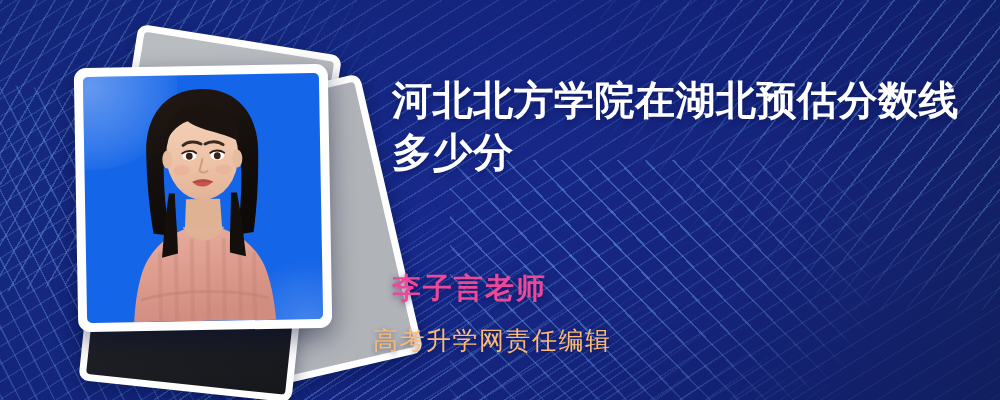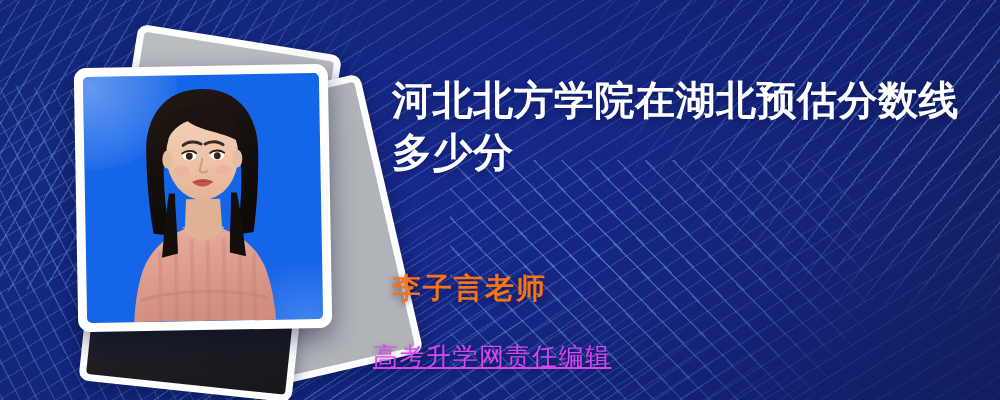--- a/index.html
+++ b/index.html
@@ -171,30 +171,29 @@
   .title{
     position:absolute;left:392px;top:74px;width:590px;
     color:#ffffff;
     font-size:40px;line-height:52px;
     font-weight:bold;
     letter-spacing:.5px;
     text-shadow:0 2px 6px rgba(5,15,70,.5);
   }
   .author{
     position:absolute;left:392px;top:269px;
-    color:#f97316;
+    color:#ec4899;
     font-size:29px;font-weight:bold;letter-spacing:2px;
     text-shadow:0 2px 6px rgba(5,15,70,.5);
   }
   .role{
-    position:absolute;left:373px;top:340px;
-    color:#d946ef;
+    position:absolute;left:373px;top:324px;
+    color:#fdba74;
     font-size:25px;font-weight:normal;letter-spacing:1.5px;
     text-shadow:0 2px 5px rgba(5,15,70,.45);
-    text-decoration:underline;
   }
 </style>
 </head>
 <body>
 
 <div class="banner">
 
   <div class="bg-base"></div>
   <div class="bg-diag"></div>
   <div class="bg-chevL"></div>

